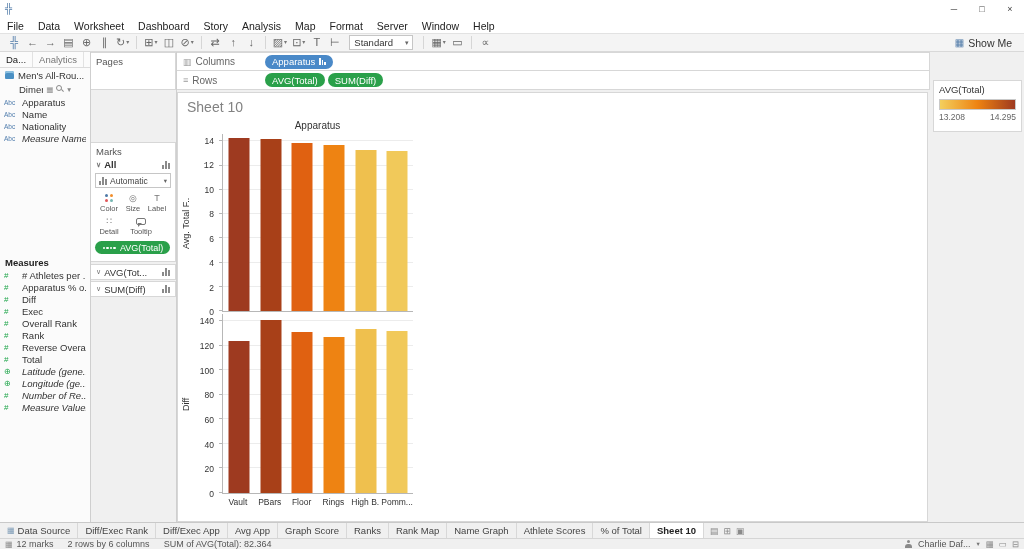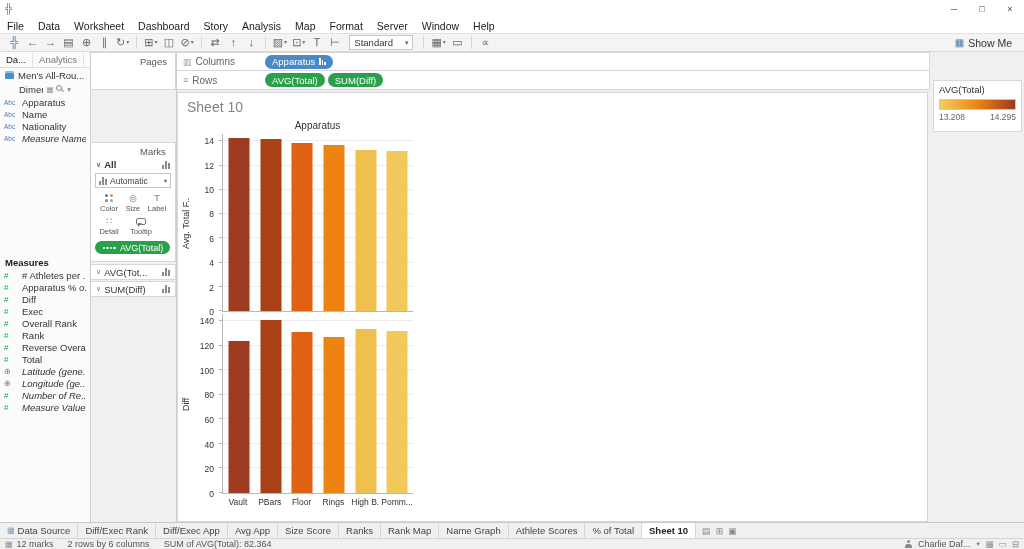--- a/index.html
+++ b/index.html
@@ -51,21 +51,21 @@
   .it { font-style:italic; }
   .measures-section { position:absolute; top:203px; left:0; right:0; }
   .measures-header { font-weight:bold; color:#222; padding:0 5px; height:14px; display:flex; align-items:center; }
 
   
   .cards-pane { width:86px; flex:none; background:#f0f0f0; border-right:1px solid #cfcfcf; position:relative; font-size:9.5px; }
   .card { position:absolute; left:0; right:0; background:#fff; border:1px solid #d7d7d7; border-left:none; }
   #pages-card { top:0; height:38px; }
   #filters-card { top:40px; height:48px; }
   #marks-card { top:90px; height:120px; }
-  .card-label { padding:3px 5px 1px; color:#555;margin-left:44px; }
+  .card-label { padding:3px 5px 1px; color:#555; }
   .all-row { display:flex; align-items:center; gap:3px; padding:1px 5px; font-weight:bold; color:#333; }
   .chev { font-size:7px; color:#777; }
   .mini-bars { display:inline-flex; align-items:flex-end; gap:1px; height:8px; margin-left:auto; }
   .mini-bars i { display:block; width:2px; background:#8a8a8a; }
   .mini-bars i:nth-child(1){height:4px} .mini-bars i:nth-child(2){height:8px} .mini-bars i:nth-child(3){height:6px}
   .mini-bars.inrow { margin-left:0; }
   .marktype { margin:2px 4px; border:1px solid #c6c6c6; height:15px; display:flex; align-items:center; gap:3px; padding:0 3px; background:#fff; color:#444; font-size:8.5px; }
   .marktype .lbl { flex:1; }
   .marktype .caret { font-size:6.5px; color:#666; }
   .mark-btns { display:flex; justify-content:space-between; padding:3px 7px 1px; }
@@ -462,21 +462,21 @@
         <div class="col-header">Apparatus</div>
         <div class="plot" id="plot0">
           <div class="ylabel">Avg. Total F..</div>
           <div class="yticks">
               <div class="ticklabel" style="bottom: 0%;">0</div>
               <div class="ticklabel" style="bottom: 13.6986%;">2</div>
               <div class="ticklabel" style="bottom: 27.3973%;">4</div>
               <div class="ticklabel" style="bottom: 41.0959%;">6</div>
               <div class="ticklabel" style="bottom: 54.7945%;">8</div>
               <div class="ticklabel" style="bottom: 68.4932%;">10</div>
-              <div class="ticklabel" style="bottom: 82.1918%;">12</div>
+              <div class="ticklabel" style="bottom: 82.1918%; font-family: Liberation Mono, monospace;">12</div>
               <div class="ticklabel" style="bottom: 95.8904%;">14</div>
             </div>
           <div class="plot-area">
               <div class="tickmark" style="bottom: 0%;"></div>
               <div class="gridline" style="bottom: 13.6986%;"></div>
               <div class="tickmark" style="bottom: 13.6986%;"></div>
               <div class="gridline" style="bottom: 27.3973%;"></div>
               <div class="tickmark" style="bottom: 27.3973%;"></div>
               <div class="gridline" style="bottom: 41.0959%;"></div>
               <div class="tickmark" style="bottom: 41.0959%;"></div>
@@ -565,21 +565,21 @@
       <span class="sheet-tab">
         <span>Diff/Exec Rank</span>
       </span>
       <span class="sheet-tab">
         <span>Diff/Exec App</span>
       </span>
       <span class="sheet-tab">
         <span>Avg App</span>
       </span>
       <span class="sheet-tab">
-        <span>Size Score</span>
+        <span>Graph Score</span>
       </span>
       <span class="sheet-tab">
         <span>Ranks</span>
       </span>
       <span class="sheet-tab">
         <span>Rank Map</span>
       </span>
       <span class="sheet-tab">
         <span>Name Graph</span>
       </span>

